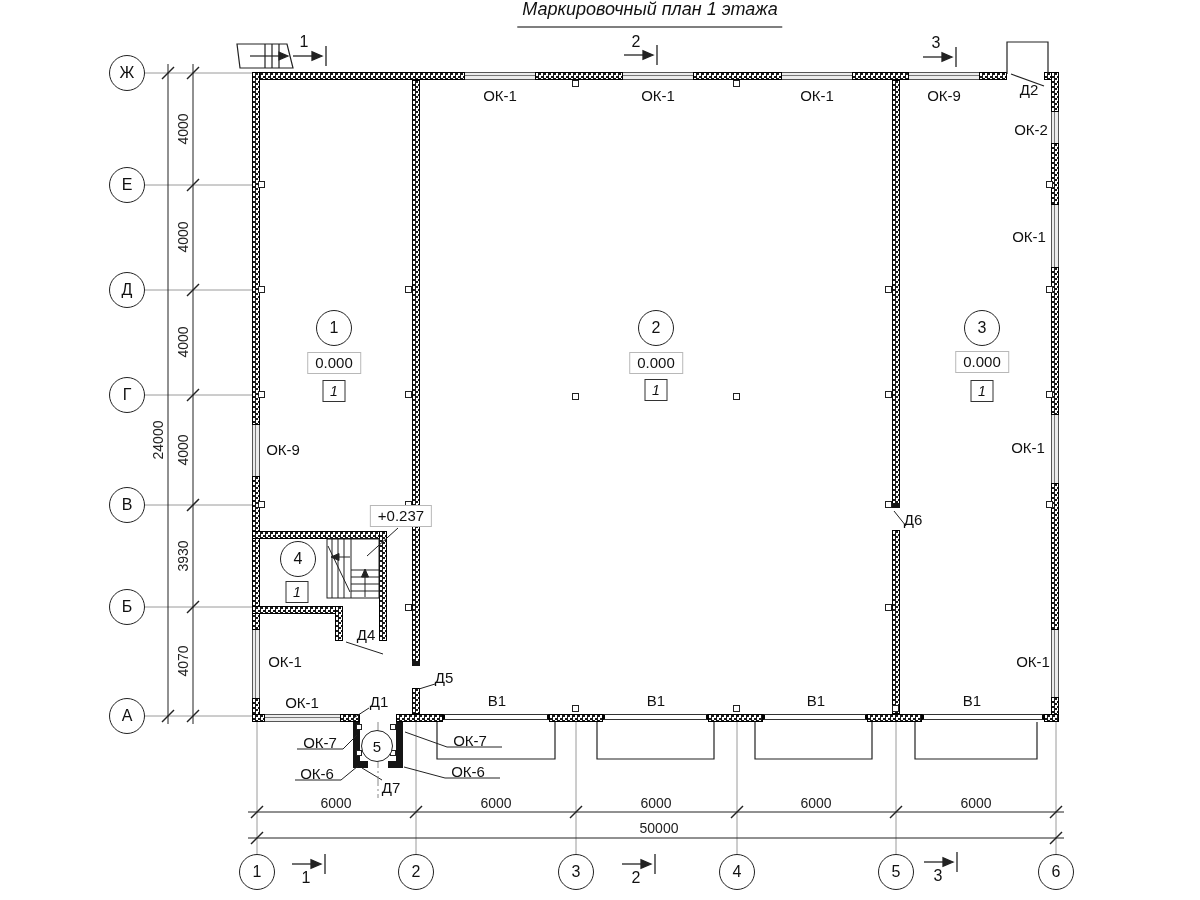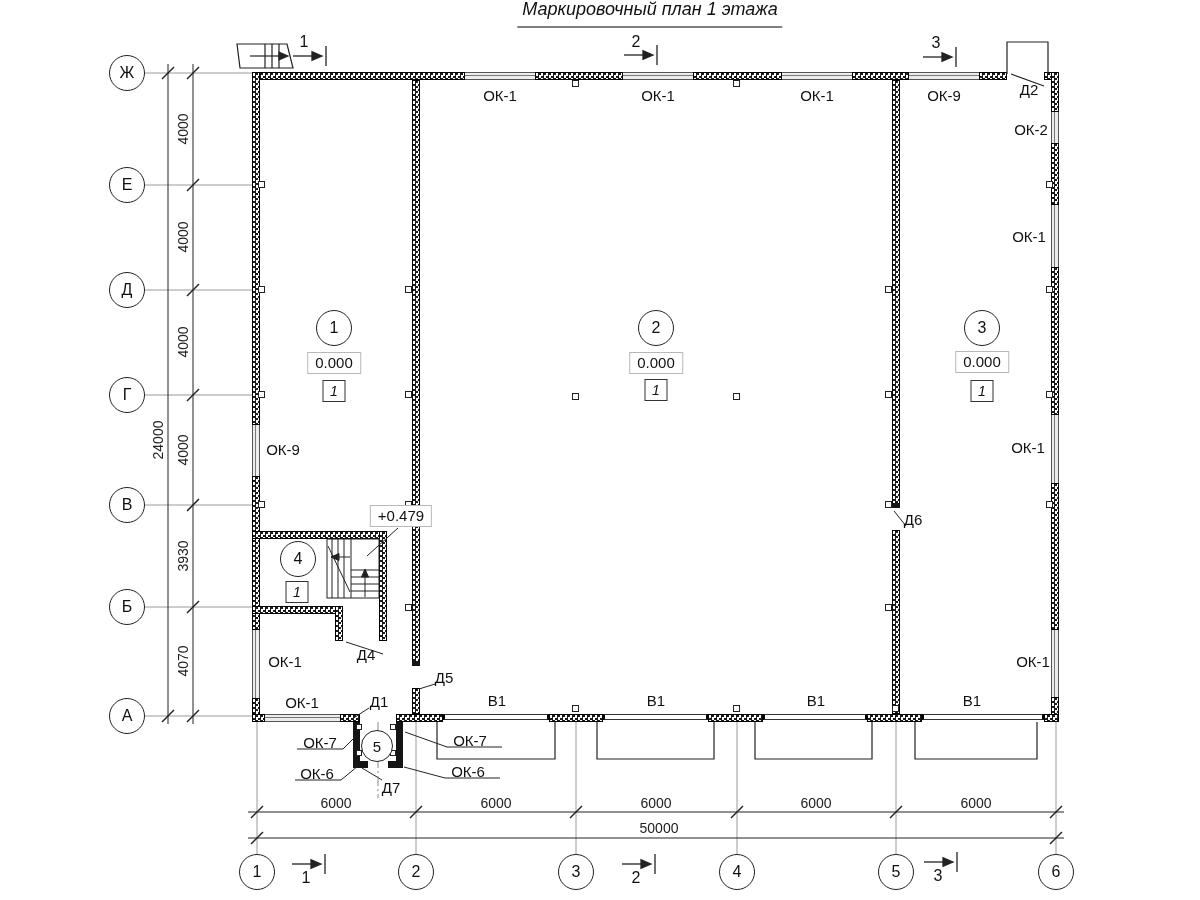--- a/index.html
+++ b/index.html
@@ -317,38 +317,38 @@
     </div>
   <div class="elev" style="left:982px;top:362px">0.000</div>
   <div class="finish" style="left:982px;top:391px">1</div>
   <div class="bubble" style="left:298px;top:559px">
       <span>4</span>
     </div>
   <div class="finish" style="left:297px;top:592px">1</div>
   <div class="bubble small" style="left:377px;top:746px">
       <span>5</span>
     </div>
-  <div class="elev" style="left:401px;top:516px">+0.479</div>
+  <div class="elev" style="left:401px;top:516px">+0.237</div>
 
   <div class="lbl" style="left:500px;top:95px">ОК-1</div>
   <div class="lbl" style="left:658px;top:95px">ОК-1</div>
   <div class="lbl" style="left:817px;top:95px">ОК-1</div>
   <div class="lbl" style="left:944px;top:95px">ОК-9</div>
   <div class="lbl" style="left:1029px;top:89px">Д2</div>
   <div class="lbl" style="left:1031px;top:129px">ОК-2</div>
   <div class="lbl" style="left:1029px;top:236px">ОК-1</div>
   <div class="lbl" style="left:1028px;top:447px">ОК-1</div>
   <div class="lbl" style="left:1033px;top:661px">ОК-1</div>
   <div class="lbl" style="left:283px;top:449px">ОК-9</div>
   <div class="lbl" style="left:285px;top:661px">ОК-1</div>
   <div class="lbl" style="left:302px;top:702px">ОК-1</div>
   <div class="lbl" style="left:379px;top:701px">Д1</div>
   <div class="lbl" style="left:444px;top:677px">Д5</div>
   <div class="lbl" style="left:913px;top:519px">Д6</div>
-  <div class="lbl" style="left:366px;top:654px">Д4</div>
+  <div class="lbl" style="left:366px;top:634px">Д4</div>
   <div class="lbl" style="left:497px;top:700px">В1</div>
   <div class="lbl" style="left:656px;top:700px">В1</div>
   <div class="lbl" style="left:816px;top:700px">В1</div>
   <div class="lbl" style="left:972px;top:700px">В1</div>
   <div class="lbl" style="left:320px;top:742px">ОК-7</div>
   <div class="lbl" style="left:470px;top:740px">ОК-7</div>
   <div class="lbl" style="left:317px;top:773px">ОК-6</div>
   <div class="lbl" style="left:468px;top:771px">ОК-6</div>
   <div class="lbl" style="left:391px;top:787px">Д7</div>
 

